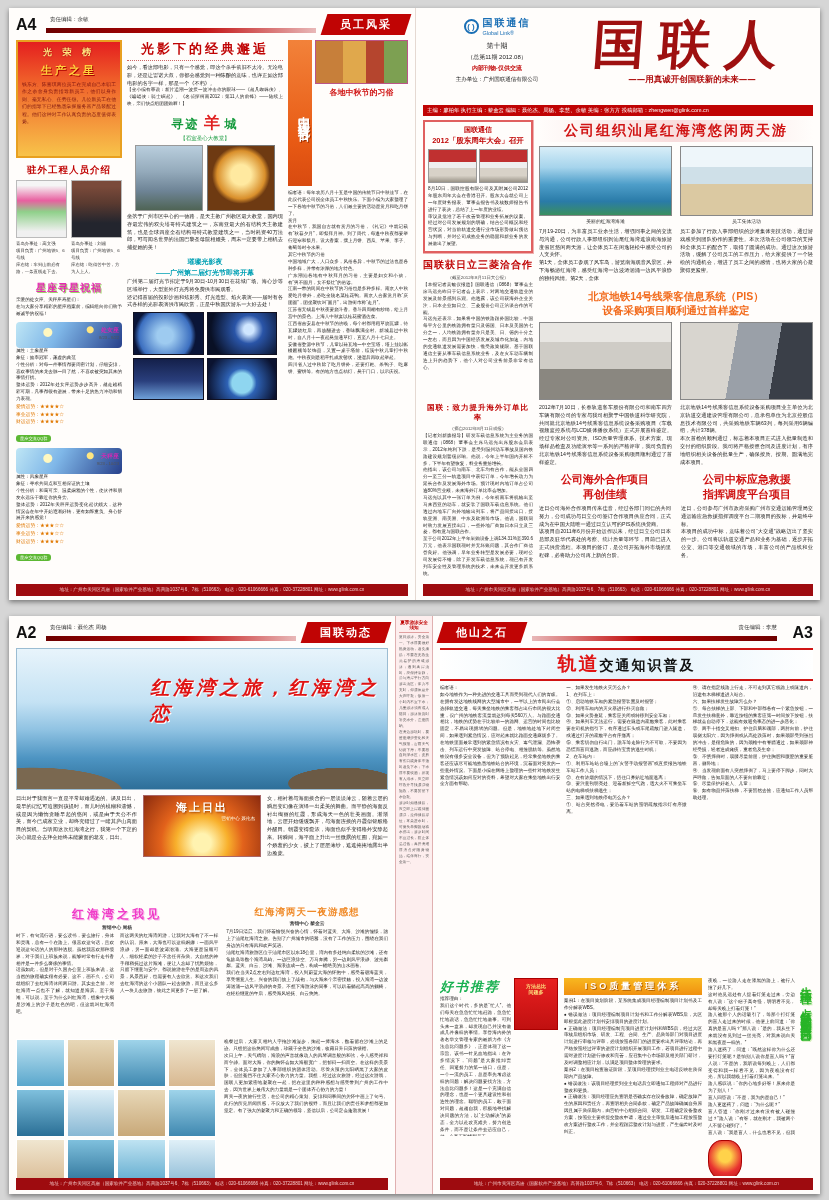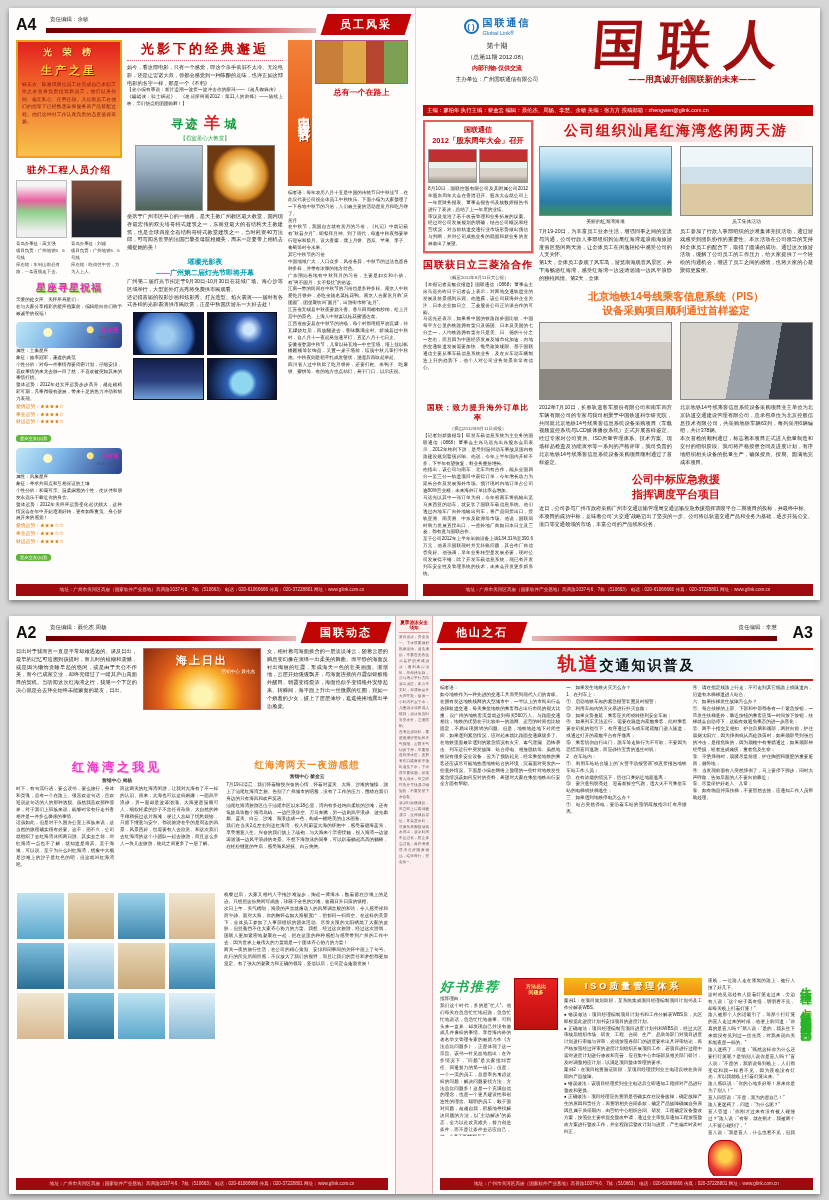--- a/index.html
+++ b/index.html
@@ -312,21 +312,21 @@
             <div class="night n3"></div>
             <div class="night n4"></div>
           </div>
         </div>
 
         <div class="a4-c3">
           <div class="ma-top">
             <div class="ma-banner">中国传统节日</div>
             <div class="ma-right">
               <div class="ma-photos"></div>
-              <div class="ma-title">总有一个在路上</div>
+              <div class="ma-title">各地中秋节的习俗</div>
               <div class="ma-lead"></div>
             </div>
           </div>
           <div class="t-sm pre" style="height:384px; overflow:hidden;">编者语：每年农历八月十五是中国的传统节日中秋佳节，在此仅代表公司祝全体员工中秋快乐。下面小编为大家整理了一下各地中秋节的习俗，人们最主要的活动是赏月和吃月饼了。
 赏月
 在中秋节，我国自古就有赏月的习俗，《礼记》中就记载有“秋暮夕月”，即祭拜月神。到了周代，每逢中秋夜都要举行迎寒和祭月。设大香案，摆上月饼、西瓜、苹果、李子、葡萄等时令水果。
 其它中秋节的习俗
 中国地域广大，人口众多，风俗各异，中秋节的过法也是各种多样，并带有浓厚的地方特色。
 广东潮汕各地有中秋拜月的习俗，主要是妇女和小孩，有“男不圆月，女不祭灶”的俗谚。
 江南一带的民间在中秋节的习俗也是多种多样。南京人中秋爱吃月饼外，必吃金陵名菜桂花鸭。南京人合家赏月称“庆团圆”，团坐聚饮叫“圆月”，出游街市称“走月”。
@@ -418,20 +418,26 @@
               </div>
           </div>
           <div class="two-col" style="margin-top:4px;">
             <div class="t pre">2012年7月10日，长春轨道客车股份有限公司和南车四方车辆有限公司的专家与我司相聚于中国铁道科学研究院，共同就北京地铁14号线乘客信息系统设备采购项目（车载视频监控系统与LCD媒体播放系统）正式开展首样鉴定。经过专家对公司资质、ISO质量管理体系、技术方案、现场样品检查及功能演示等一系列的严格评审，我司负责的北京地铁14号线乘客信息系统设备采购项目顺利通过了首样鉴定。</div>
             <div class="t pre">北京地铁14号线乘客信息系统设备采购项目业主单位为北京轨道交通建设管理有限公司，总承包单位为北京控股信息技术有限公司，共采购地铁车辆63列，每列采用6辆编组，共计378辆。
 本次首检的顺利通过，标志着本项目正式进入批量制造和交付的组织阶段。我司将严格按照合同及进度计划，有序地组织相关设备的批量生产，确保按质、按期、圆满地完成本项目。</div>
           </div>
 
           <div class="mini-row">
             <div class="mini">
+              <div class="mini-head pre">公司海外合作项目
+再创佳绩</div>
+              <div class="t pre">近日公司海外合作项目传来佳音，经过各部门同仁的共同努力，公司成功与日立公司签订合作项目供应合同，正式成为在中国大陆唯一通过日立认可的PIS系统供货商。
+该项目自2011年6月份开始运作以来，经过日立公司日本总部及驻华代表处的考察、统计质量等环节，目前已进入正式供货流程。本项目的签订，是公司开拓海外市场的里程碑，必将助力公司再上新的台阶。</div>
+            </div>
+            <div class="mini">
               <div class="mini-head pre">公司中标应急救援
 指挥调度平台项目</div>
               <div class="t pre">近日，公司参与广州市政府采购广州市交通运输管理局交通运输应急救援指挥调度平台二期项目的投标，并最终中标。
 本项目的成功中标，意味着公司“大交通”战略迈出了坚实的一步。公司将以轨道交通产品和业务为基础，逐步开拓公交、港口等交通领域的市场，丰富公司的产品线和业务。</div>
             </div>
           </div>
         </div>
       </div>
 
       <div class="footer-bar">地址：广州市天河区高唐（国家软件产业基地）高普路1037号6、7栋（510663）      电话：020-61066666      传真：020-37228801      网址：www.glink.com.cn</div>
@@ -443,20 +449,23 @@
   <div class="spread">
 
     <div class="page" style="width:386px;">
       <div class="pg-head">
         <div class="pg-label">A2</div>
         <div class="pg-editor">责任编辑：聂伦杰 周杨</div>
         <div class="pg-rule"></div>
         <div class="pg-tag right"><span>国联动态</span></div>
       </div>
 
+      <div class="a2-banner">
+        <div class="a2-banner-title">红海湾之旅，红海湾之恋</div>
+      </div>
 
       <div class="a2-row1">
         <div class="t pre" style="flex:1;">日出对于我而言一直是平常却难遇逅的。谈及日出，最早的记忆可追溯到孩提时，而儿时的模糊和遗憾，或是因为懒惰贪睡早起的悠闲，或是由于天公不作美，而今已成家立业，却终究错过了一睹其庐山真面目的契机。当听闻这次红海湾之行，我第一个下定的决心就是会去拜会始终未能蒙面的老友，日出。</div>
         <div class="a2-mid">
           <div class="sunrise">
             <div class="sunrise-t">海上日出</div>
             <div class="sunrise-b">营销中心 聂伦杰</div>
           </div>
         </div>
         <div class="t pre" style="flex:1;">女，相衬着与海面接合的一层淡淡薄云，随着云层的瞬息变幻像在演绎一出柔美的舞曲。而平静的海面反衬出绚丽的红霞，形成海天一色的壮美画面。渐渐地，云层开始缓缓飘开，与海面连接的丹霞似锦般格外醒目。朝霞变得愈浓，海面也似乎变得格外安静起来。转瞬间，海平面上升出一丝微露的红圈，宛如一个娇羞的少女，披上了层层薄纱，遮遮掩掩地露出半边脸庞。</div>

